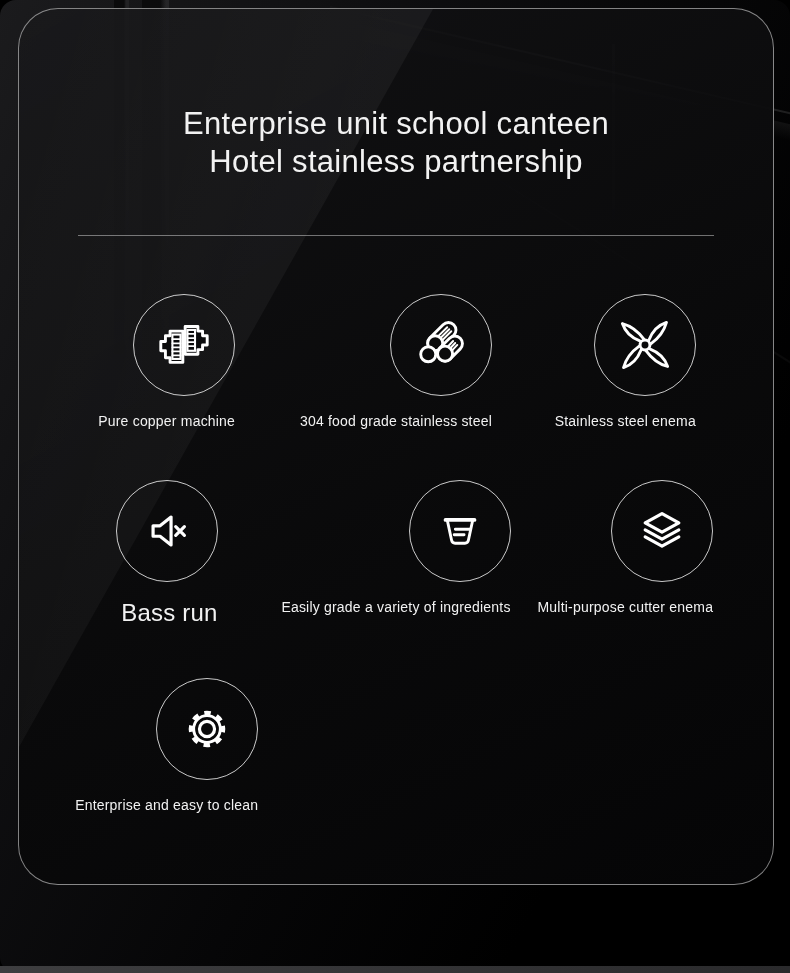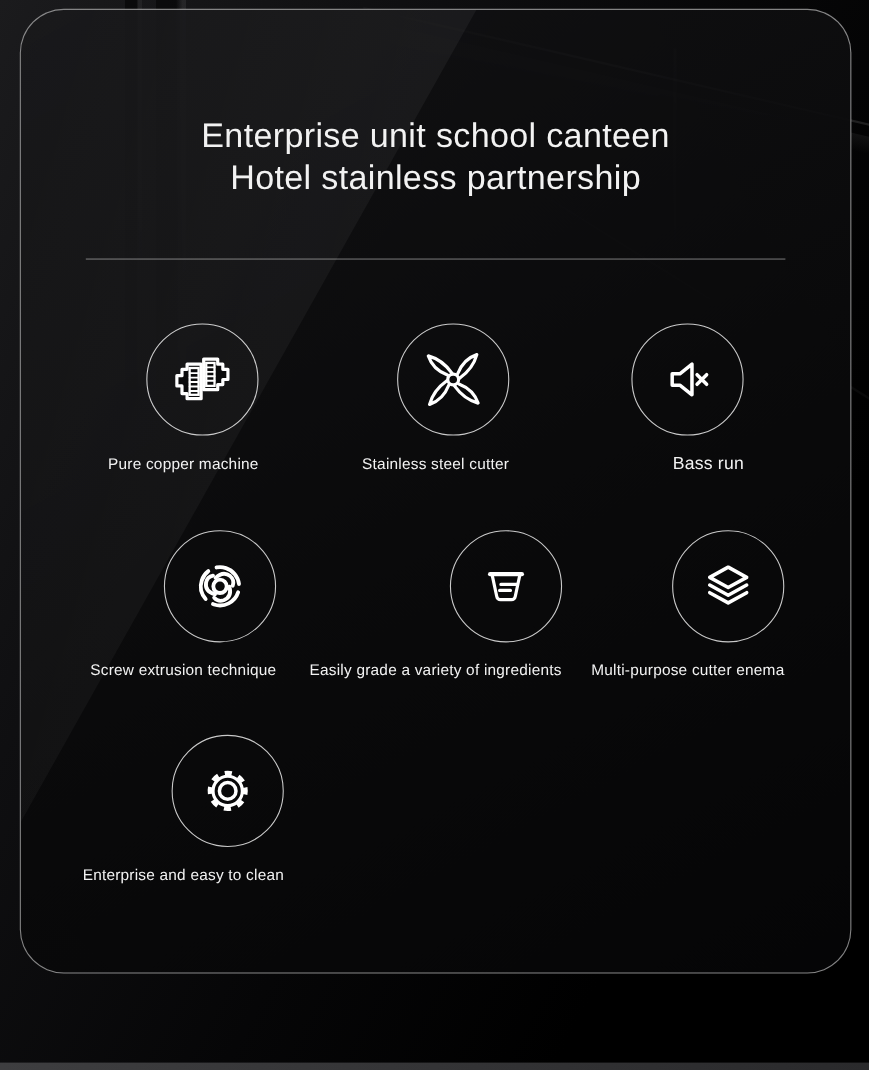--- a/index.html
+++ b/index.html
@@ -2,20 +2,21 @@
 <html style="--background: #000000; --text: #f2f2f2; --icon-stroke: #ffffff; --card-border: #ffffff; --bottom-strip: #343436;"><head>
 <meta charset="utf-8">
 <style>
   html,body { margin:0; padding:0; }
   body {
     width:790px; height:973px; overflow:hidden; position:relative;
     background:#000; font-family:"Liberation Sans", sans-serif;
   }
   .page { position:absolute; inset:0;
     background:linear-gradient(118deg,#1b1b1d 0%,#0f0f11 28%,#060607 55%,#000 78%);
+    border-radius:16px;
   }
   
   .streak-a { position:absolute; left:330px; top:6px; width:560px; height:2px;
     background:linear-gradient(90deg,rgba(255,255,255,0.02),rgba(255,255,255,0.26) 40%,rgba(255,255,255,0.05));
     transform:rotate(13deg); transform-origin:left center; }
   .streak-b { position:absolute; left:355px; top:24px; width:540px; height:16px;
     background:linear-gradient(180deg,rgba(255,255,255,0.10),rgba(255,255,255,0));
     transform:rotate(13deg); transform-origin:left center; opacity:.55; }
   .streak-c { position:absolute; left:420px; top:130px; width:520px; height:2px;
     background:linear-gradient(90deg,rgba(255,255,255,0.00),rgba(255,255,255,0.07) 40%,rgba(255,255,255,0.02));
@@ -45,21 +46,21 @@
 
   .grid { position:relative; margin:58px auto 0; width:688px;
     display:grid; grid-template-columns:repeat(3,1fr); row-gap:51px; justify-items:center; }
   .feature { display:flex; flex-direction:column; align-items:flex-end; }
   .icon-circle { width:100px; height:100px; border-radius:50%;
     border:1.3px solid rgba(255,255,255,0.78);
     display:flex; align-items:center; justify-content:center; }
   .icon-circle svg { width:58px; height:58px; display:block; }
   .feature-label { margin-top:17px; font-size:14px; letter-spacing:0.2px;
     color:var(--text,#f1f1f1); white-space:nowrap; }
-  .feature-label.emphasis { font-size:16px; }
+  .feature-label.emphasis { font-size:24px; }
 
   .bottom-strip { position:absolute; left:0; bottom:0; width:790px; height:7px;
     background:linear-gradient(90deg,#3e3e40,#2a2a2c); }
 </style>
 </head>
 <body>
 
 <div class="page">
   <div class="streak-a"></div>
   <div class="streak-b"></div>
@@ -83,55 +84,55 @@
     <path d="M10 44 H18 V34 H26 V26 H48 V80 H26 V72 H18 V60 H10 Z" fill="#0b0b0c" stroke="#fff" stroke-width="5" stroke-linejoin="round"></path>
     <rect x="30" y="32" width="14" height="42" fill="none" stroke="#fff" stroke-width="3.6"></rect>
     <path d="M30 40 H44 M30 47 H44 M30 54 H44 M30 61 H44 M30 68 H44" stroke="#ffffff" fill="none" stroke-linecap="round" stroke-linejoin="round" stroke-width="3"></path>
   </svg>
           </div>
           <div class="feature-label">Pure copper machine</div>
         </div>
         <div class="feature">
           <div class="icon-circle">
             <svg viewBox="0 0 100 100">
+    <rect x="22.5" y="22.5" width="58" height="26" rx="13" transform="rotate(-45 51.5 35.5)" fill="#0b0b0c" stroke="#fff" stroke-width="5"></rect>
+    <path d="M40.5 39.5 L60.7 19.3 M44 43 L64.2 22.8 M47.5 46.5 L67.7 26.3" stroke="#ffffff" fill="none" stroke-linecap="round" stroke-linejoin="round" stroke-width="3.4"></path>
+    <circle cx="40" cy="47" r="13" fill="#0b0b0c" stroke="#fff" stroke-width="5"></circle>
+    <rect x="40.5" y="43" width="50" height="26" rx="13" transform="rotate(-45 65.5 56)" fill="#0b0b0c" stroke="#fff" stroke-width="5"></rect>
+    <path d="M56.4 58.6 L70.9 43.1 M60 62 L74.5 46.5 M63.6 65.4 L78.1 49.9" stroke="#ffffff" fill="none" stroke-linecap="round" stroke-linejoin="round" stroke-width="3.4"></path>
+    <circle cx="57" cy="65" r="13" fill="#0b0b0c" stroke="#fff" stroke-width="5"></circle>
+    <circle cx="28" cy="66" r="13" fill="#0b0b0c" stroke="#fff" stroke-width="5"></circle>
+  </svg>
+          </div>
+          <div class="feature-label">304 food grade stainless steel</div>
+        </div>
+        <div class="feature">
+          <div class="icon-circle">
+            <svg viewBox="0 0 100 100">
     <g stroke="#ffffff" fill="none" stroke-linecap="round" stroke-linejoin="round" stroke-width="5">
       <path d="M57 41 Q66 18 87 11 Q81 33 60 48"></path>
       <path d="M57 41 Q66 18 87 11 Q81 33 60 48" transform="rotate(90 50 50)"></path>
       <path d="M57 41 Q66 18 87 11 Q81 33 60 48" transform="rotate(180 50 50)"></path>
       <path d="M57 41 Q66 18 87 11 Q81 33 60 48" transform="rotate(270 50 50)"></path>
       <circle cx="50" cy="50" r="8.5"></circle>
     </g>
   </svg>
           </div>
-          <div class="feature-label">Stainless steel cutter</div>
+          <div class="feature-label">Stainless steel enema</div>
         </div>
         <div class="feature">
           <div class="icon-circle">
             <svg viewBox="0 0 100 100">
     <g stroke="#ffffff" fill="none" stroke-linecap="round" stroke-linejoin="round" stroke-width="5.5">
       <path d="M26 41 H38 L57 26 V74 L38 59 H26 Z"></path>
       <path d="M65 42.5 L80 57.5 M80 42.5 L65 57.5"></path>
     </g>
   </svg>
           </div>
           <div class="feature-label emphasis">Bass run</div>
-        </div>
-        <div class="feature">
-          <div class="icon-circle">
-            <svg viewBox="0 0 100 100">
-    <g stroke="#ffffff" fill="none" stroke-linecap="round" stroke-linejoin="round" stroke-width="6">
-      <circle cx="50" cy="50" r="30" stroke-dasharray="48.8 14" transform="rotate(18 50 50)" stroke-linecap="round"></circle>
-      <path d="M43 37 Q55 25 66 34 Q73 40 70 49"></path>
-      <path d="M43 37 Q55 25 66 34 Q73 40 70 49" transform="rotate(120 50 50)"></path>
-      <path d="M43 37 Q55 25 66 34 Q73 40 70 49" transform="rotate(240 50 50)"></path>
-      <circle cx="50" cy="50" r="10.5"></circle>
-    </g>
-  </svg>
-          </div>
-          <div class="feature-label">Screw extrusion technique</div>
         </div>
         <div class="feature">
           <div class="icon-circle">
             <svg viewBox="0 0 100 100">
     <g stroke="#ffffff" fill="none" stroke-linecap="round" stroke-linejoin="round">
       <path d="M25 31 H75" stroke-width="6.5"></path>
       <path d="M28 31 L35.5 66 Q36.5 71 41.5 71 H58.5 Q63.5 71 64.5 66 L72 31" stroke-width="5"></path>
       <path d="M42 47 H67 M40 56.5 H57" stroke-width="5"></path>
     </g>
   </svg>

